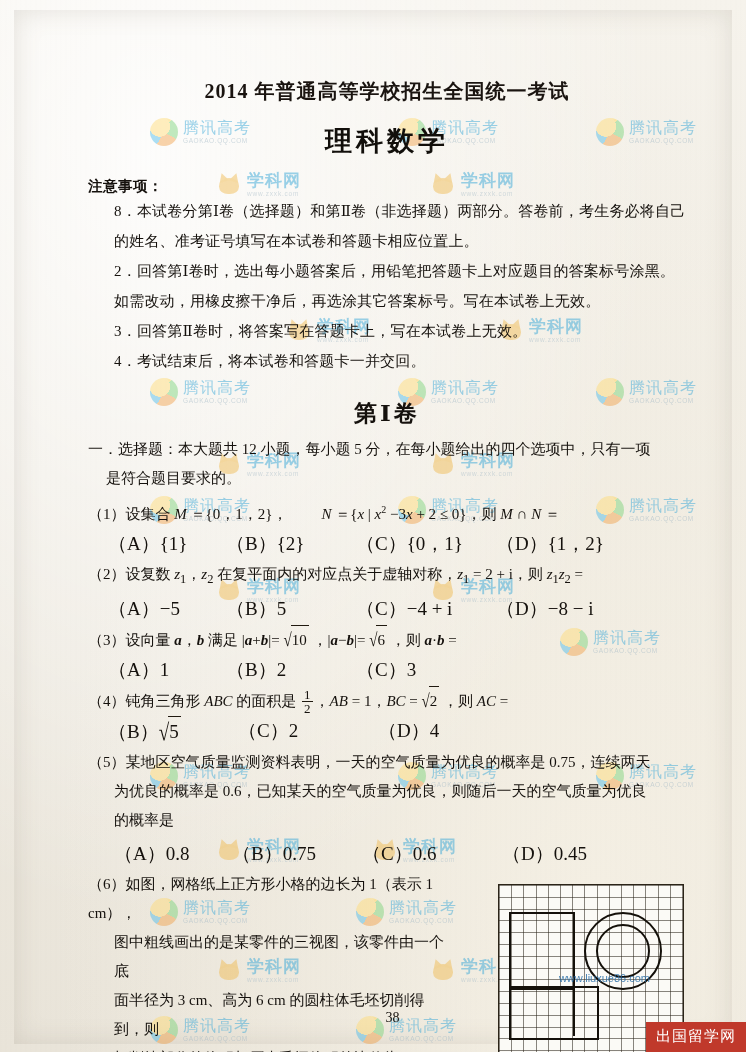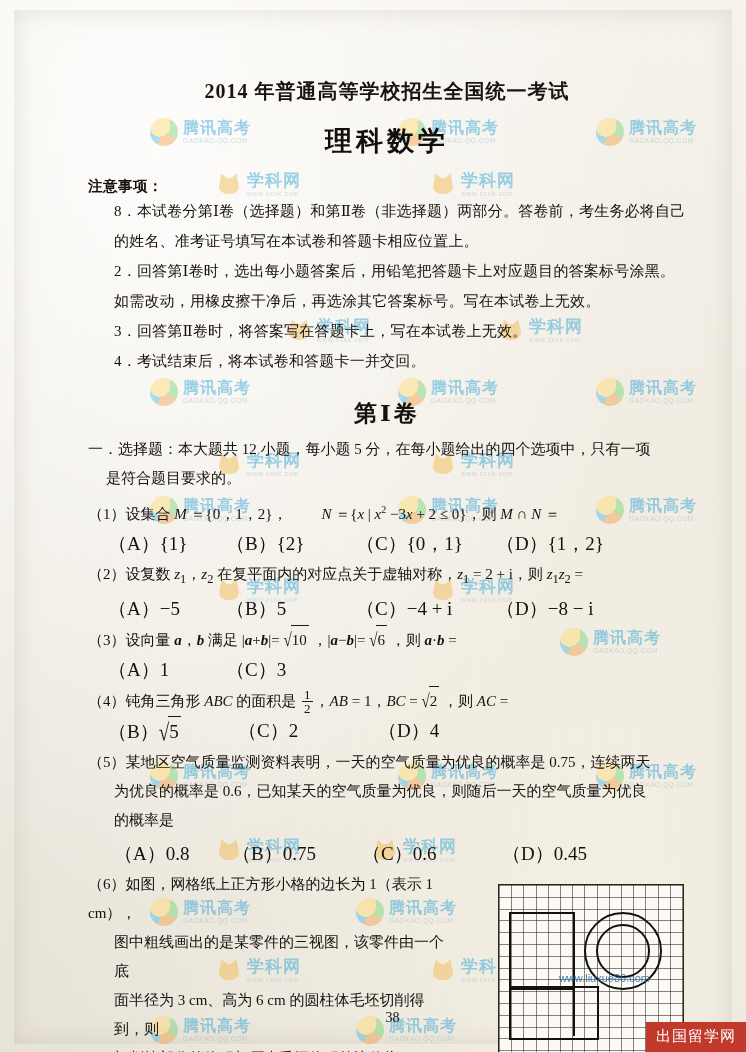--- a/index.html
+++ b/index.html
@@ -218,21 +218,21 @@
       conic-gradient(from 210deg, #3fb5e8 0 25%, #ffd34d 25% 50%, #6fd06f 50% 75%, #f09a3e 75% 100%);
     opacity: .85;
   }
   .wm-qq .txt {
     display: flex;
     flex-direction: column;
     line-height: 1;
   }
   .wm-qq .big {
     font-size: 16px;
-    font-weight: bold;
+    font-weight: normal;
     color: #3aa8d8;
     letter-spacing: 1px;
     font-family: "Liberation Sans", sans-serif;
   }
   .wm-qq .small {
     font-size: 6.5px;
     color: #9fb6c4;
     letter-spacing: .6px;
     font-family: "Liberation Sans", sans-serif;
     margin-top: 2px;
@@ -608,20 +608,21 @@
       <span class="o4">（D）−8 − i</span>
     </div>
 
     <div class="q">
       <span class="qline">
         <span>（3）</span>设向量 <b><i class="v">a</i></b>，<b><i class="v">b</i></b> 满足 |<b><i class="v">a</i></b>+<b><i class="v">b</i></b>|= <span class="radsign">√</span><span class="sqrt">10</span> ，|<b><i class="v">a</i></b>−<b><i class="v">b</i></b>|= <span class="radsign">√</span><span class="sqrt">6</span> ，则 <b><i class="v">a</i></b>·<b><i class="v">b</i></b> =
       </span>
     </div>
     <div class="opts">
       <span class="o1">（A）1</span>
+      <span class="o2">（B）2</span>
       <span class="o3">（C）3</span>
     </div>
 
     <div class="q">
       <span class="qline">
         <span>（4）</span>钝角三角形 <i class="v">ABC</i> 的面积是 <span class="frac"><span class="num">1</span><span class="den">2</span></span>，<i class="v">AB</i> = 1，<i class="v">BC</i> = <span class="radsign">√</span><span class="sqrt">2</span> ，则 <i class="v">AC</i> =
       </span>
     </div>
     <div class="opts">
       <span class="o2">（B）<span class="radsign">√</span><span class="sqrt">5</span></span>

